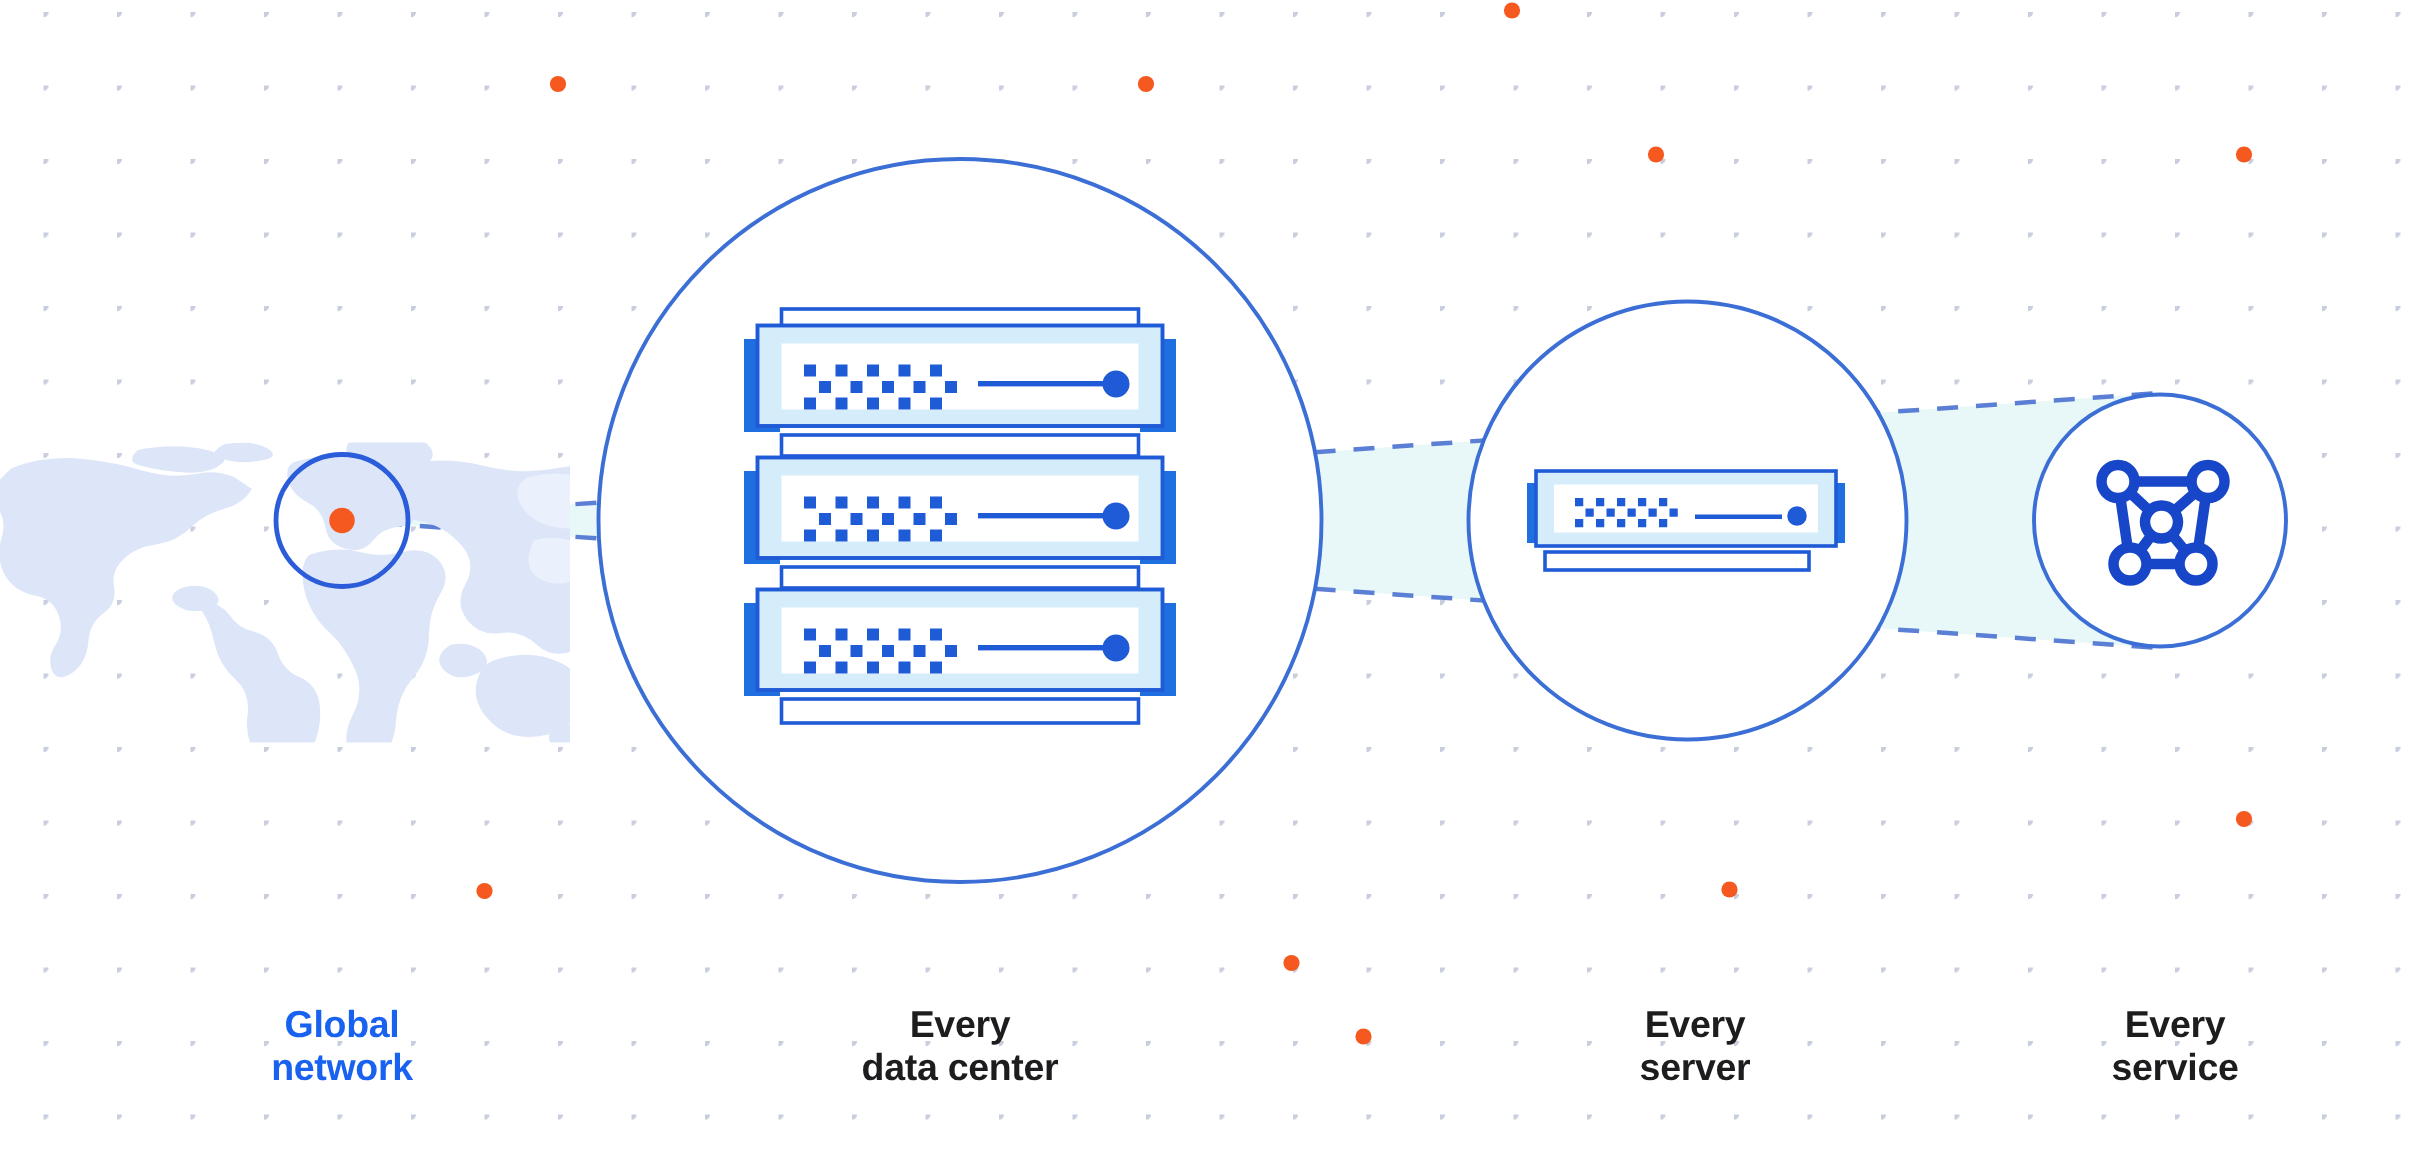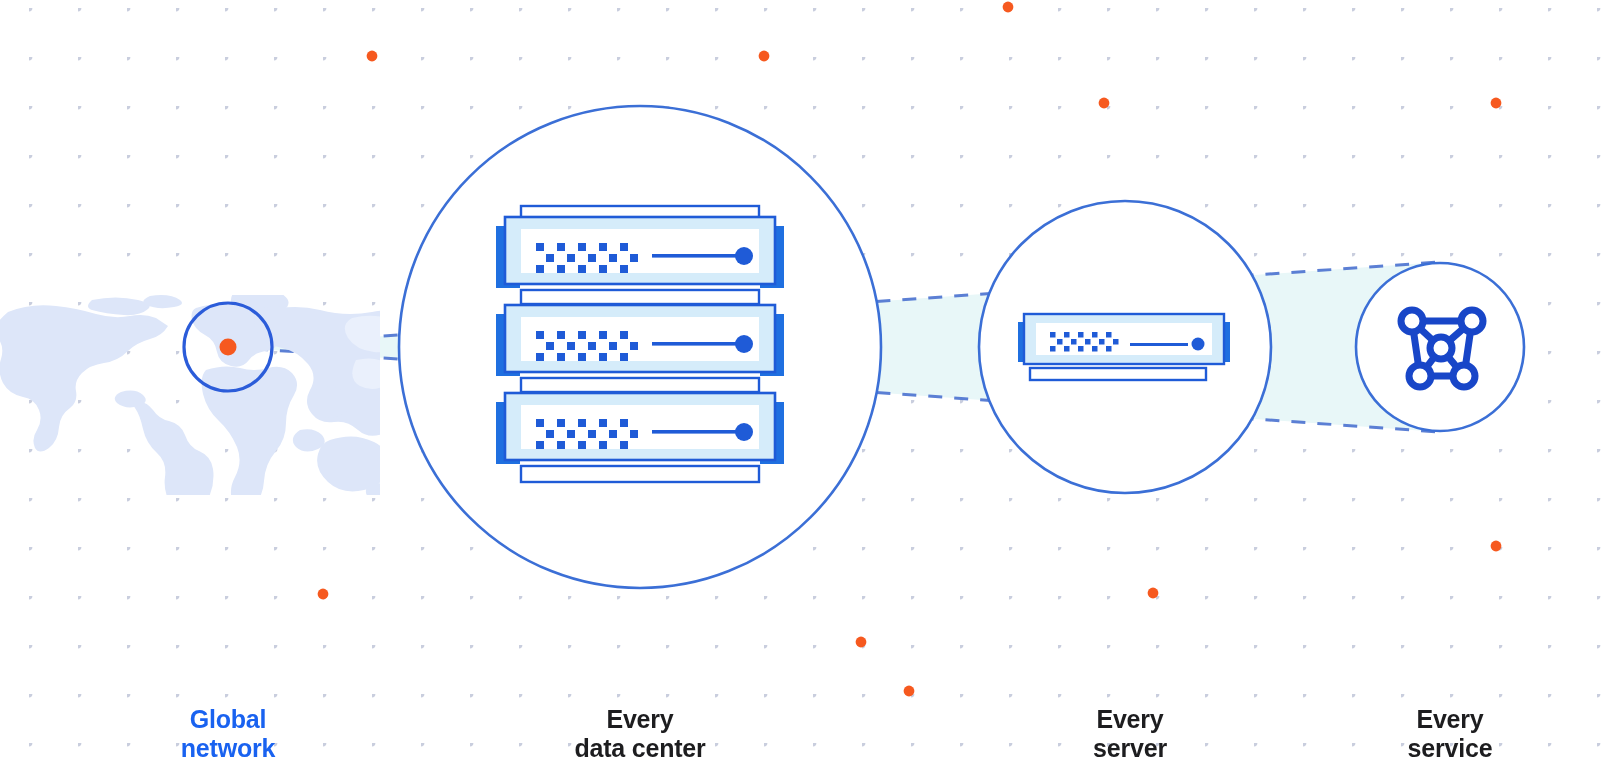--- a/index.html
+++ b/index.html
@@ -12,21 +12,20 @@
   #stage { position:absolute; inset:0; width:1620px; height:782px; }
   #stage svg { display:block; }
   .lbl {
     position:absolute;
     text-align:center;
     font-size:25px;
     line-height:29px;
     font-weight:700;
     white-space:pre-line;
     letter-spacing:-0.2px;
-    margin-top:36px;
   }
 </style>
 </head>
 <body>
 
 <div id="stage">
   <svg width="1620" height="782" viewBox="0 0 1620 782" xmlns="http://www.w3.org/2000/svg">
     <defs>
       <pattern id="dotgrid" x="29" y="8" width="49" height="49" patternUnits="userSpaceOnUse">
         <circle cx="0" cy="0" r="3.4" fill="#c9cede"></circle>

